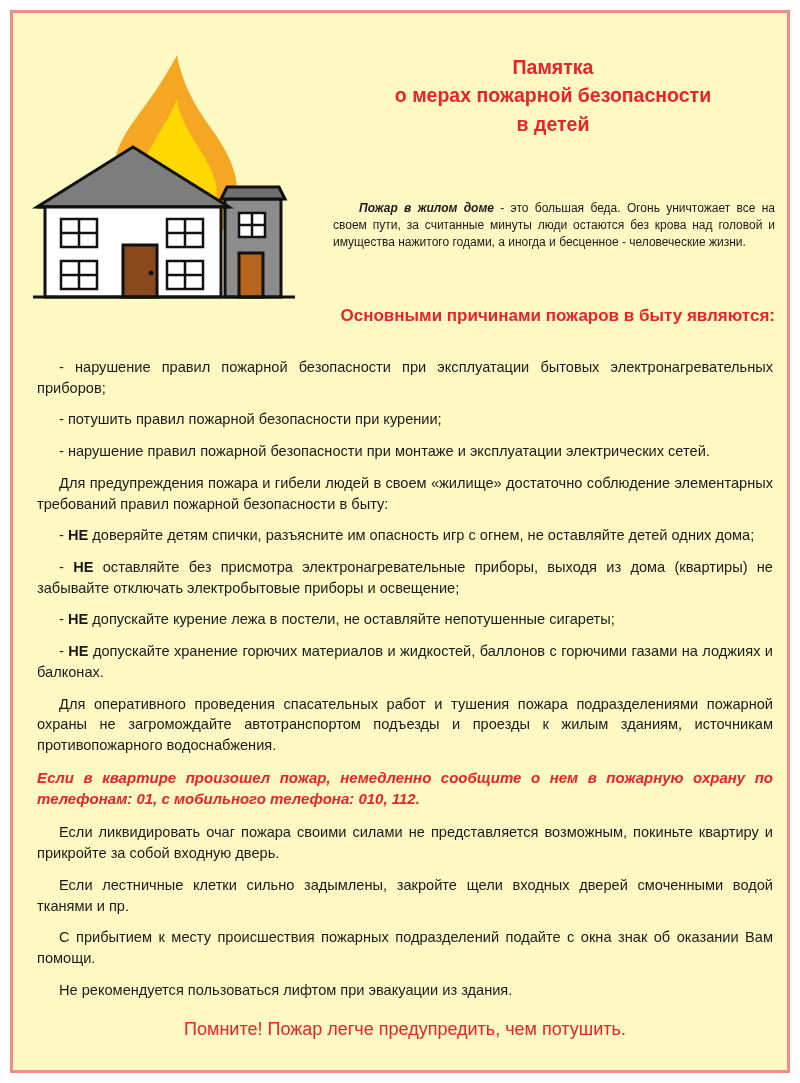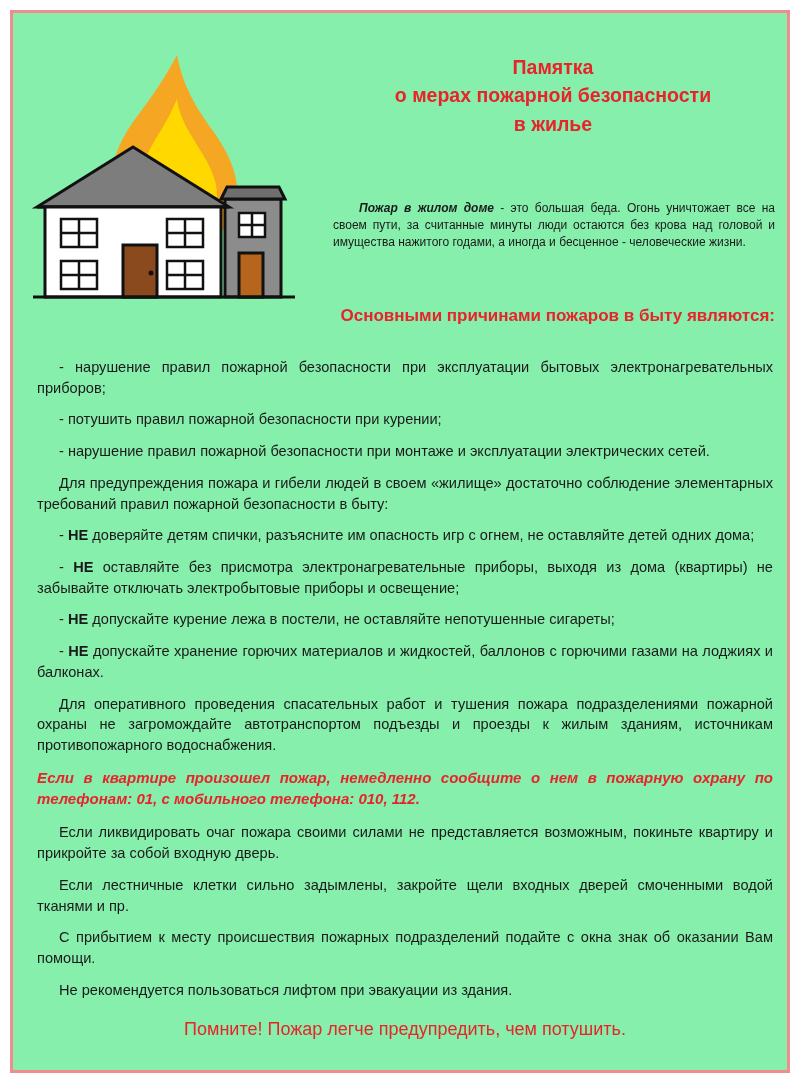--- a/index.html
+++ b/index.html
@@ -15,21 +15,21 @@
     overflow: hidden;
   }
   .page {
     position: absolute;
     left: 10px;
     top: 10px;
     width: 780px;
     height: 1063px;
     border: 3px solid #f08c8c;
     box-sizing: border-box;
-    background: #86efac;
+    background: #fef9c3;
   }
   .inner {
     position: absolute;
     left: 0;
     top: 0;
     right: 0;
     bottom: 0;
     padding: 18px 24px 0 24px;
     box-sizing: border-box;
   }
@@ -187,21 +187,21 @@
           <circle cx="124" cy="226" r="2.5" fill="#111"></circle>
         </g>
 
         <line x1="6" y1="250" x2="268" y2="250" stroke="#111" stroke-width="3"></line>
       </svg>
     </div>
 
     <div class="header">
       <div>Памятка</div>
       <div>о мерах пожарной безопасности</div>
-      <div>в жилье</div>
+      <div>в детей</div>
     </div>
 
     <p class="intro">
       <span style="display:inline-block;width:26px"></span><b>Пожар в жилом доме</b><span> - это большая беда. Огонь уничтожает все на своем пути, за считанные минуты люди остаются без крова над головой и имущества нажитого годами, а иногда и бесценное -  человеческие жизни.</span>
     </p>
 
     <div class="causes-title">Основными причинами пожаров в быту являются:</div>
 
     <div class="body-text">
       <p class="ind">- нарушение правил пожарной безопасности при эксплуатации бытовых электронагревательных приборов;</p>

